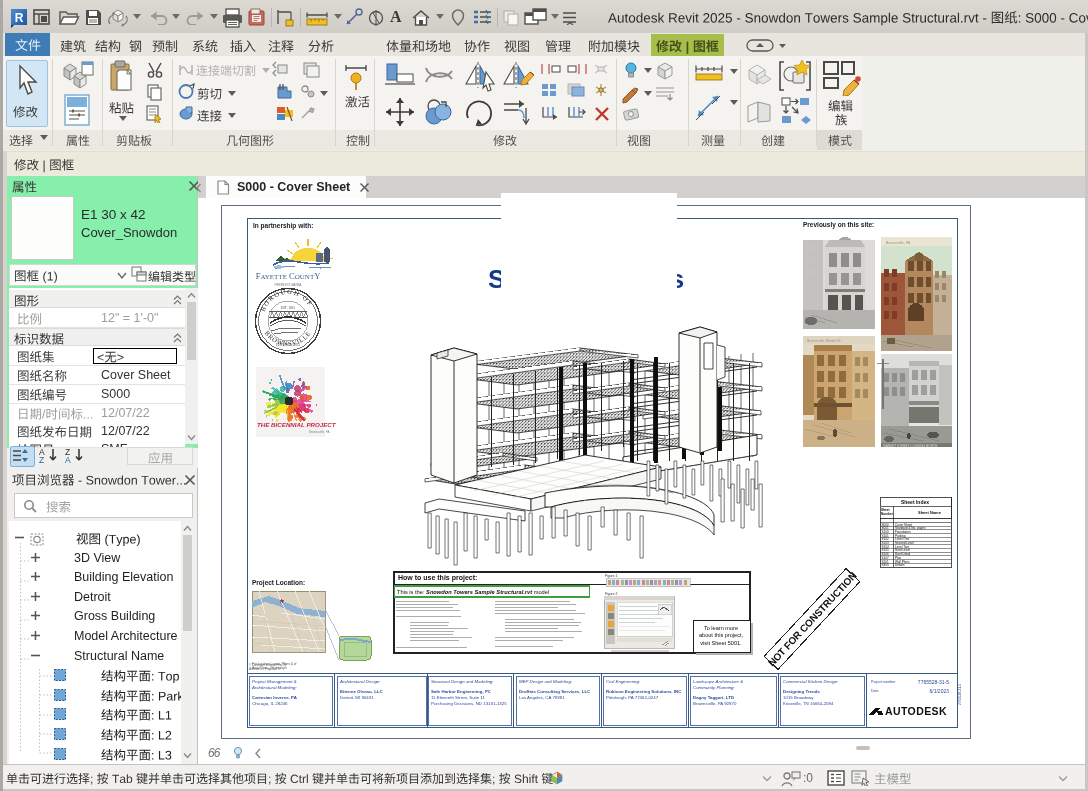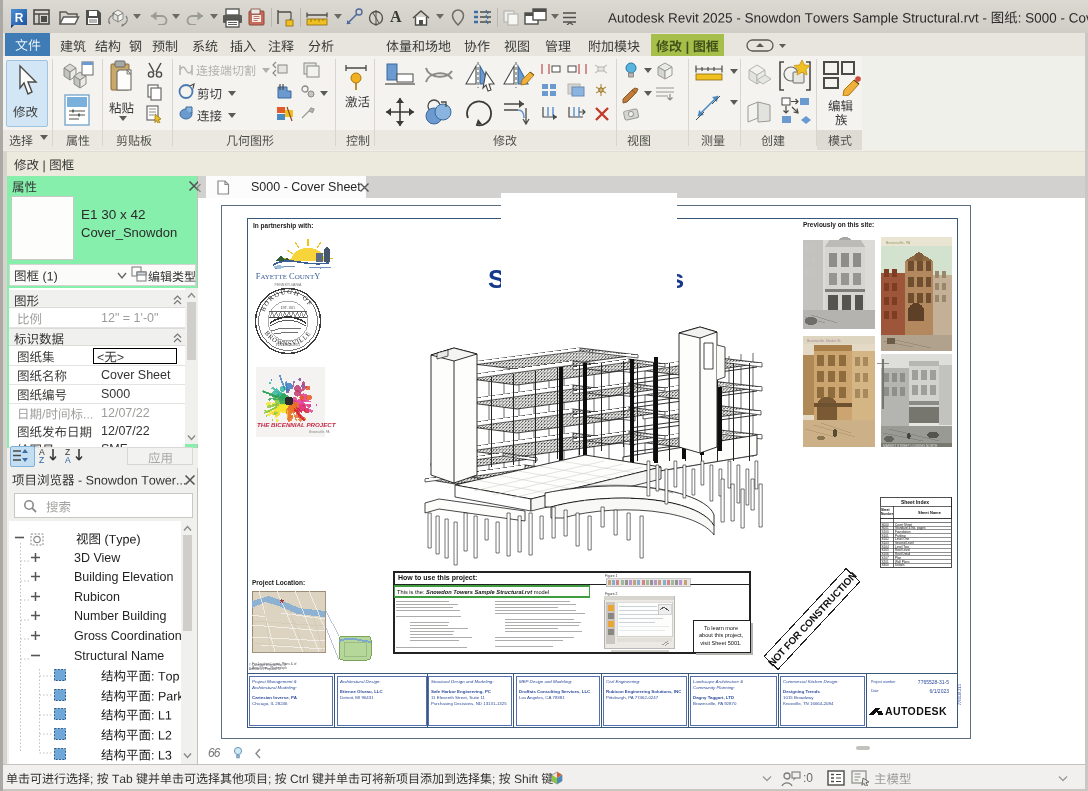--- a/index.html
+++ b/index.html
@@ -867,33 +867,33 @@
       <div class="trow" style="top:47.2px">
           <svg class="pm">
             <path d="M0 4.5 h9 M4.5 0 v9" stroke="#555" stroke-width="1.5"></path>
           </svg>
           <span class="txt">Building Elevation</span>
         </div>
       <div class="trow" style="top:66.8px">
           <svg class="pm">
             <path d="M0 4.5 h9 M4.5 0 v9" stroke="#555" stroke-width="1.5"></path>
           </svg>
-          <span class="txt">Rubicon</span>
+          <span class="txt">Detroit</span>
         </div>
       <div class="trow" style="top:86.4px">
           <svg class="pm">
             <path d="M0 4.5 h9 M4.5 0 v9" stroke="#555" stroke-width="1.5"></path>
           </svg>
-          <span class="txt">Number Building</span>
+          <span class="txt">Gross Building</span>
         </div>
       <div class="trow" style="top:106px">
           <svg class="pm">
             <path d="M0 4.5 h9 M4.5 0 v9" stroke="#555" stroke-width="1.5"></path>
           </svg>
-          <span class="txt">Gross Coordination</span>
+          <span class="txt">Model Architecture</span>
         </div>
       <div class="trow" style="top:125.6px">
           <svg class="pm">
             <path d="M0 4.5 h9" stroke="#555" stroke-width="1.6"></path>
           </svg>
           <span class="txt">Structural Name</span>
         </div>
       <div class="trow trow2" style="top:145.2px">
           <svg class="bicon">
             <rect x="1.5" y="1.5" width="11" height="11" fill="#6fa8d8" stroke="#2a5a8a" stroke-dasharray="2 1.3"></rect>
@@ -986,21 +986,21 @@
         <path d="M1 1.5 L4.5 5.5 L8 1.5" fill="none" stroke="#8a8a88" stroke-width="1.4"></path>
       </svg>
   </div>
   <div id="canvas">
     <div id="doctabbar"></div>
     <div id="doctab">
       <svg class="abs" style="left:10px;top:4px" width="14" height="15" viewBox="0 0 14 15">
           <path d="M2 1 h7 l3.5 3.5 V14 H2 Z" fill="#fff" stroke="#8a8a88" stroke-width="1.2"></path>
           <path d="M9 1 v3.5 h3.5" fill="none" stroke="#8a8a88" stroke-width="1.2"></path>
         </svg>
-      <div style="position:absolute;left:45px;top:4px;font-size:12.5px;font-weight:normal;color:#252525;white-space:nowrap">S000 - Cover Sheet</div>
+      <div style="position:absolute;left:31px;top:4px;font-size:12.5px;font-weight:bold;color:#252525;white-space:nowrap">S000 - Cover Sheet</div>
       <svg class="abs" style="left:153px;top:6px" width="11" height="11" viewBox="0 0 11 11">
           <path d="M1.5 1.5 L9.5 9.5 M9.5 1.5 L1.5 9.5" stroke="#555" stroke-width="1.4"></path>
         </svg>
     </div>
     <svg class="abs" style="left:-3px;top:7px" width="7" height="10" viewBox="0 0 7 10">
         <path d="M5.5 1 L2 5 L5.5 9" fill="none" stroke="#8a8a86" stroke-width="1.2"></path>
       </svg>
     <svg id="sheet" class="abs" style="left:23px;top:29px" width="750" height="534" viewBox="0 0 750 534" shape-rendering="crispEdges">
       <rect x="0.5" y="0.5" width="749" height="533" fill="#ffffff" stroke="#5d6e80"></rect>
       <rect x="26" y="13.5" width="710.5" height="509" fill="none" stroke="#3a5878"></rect>

